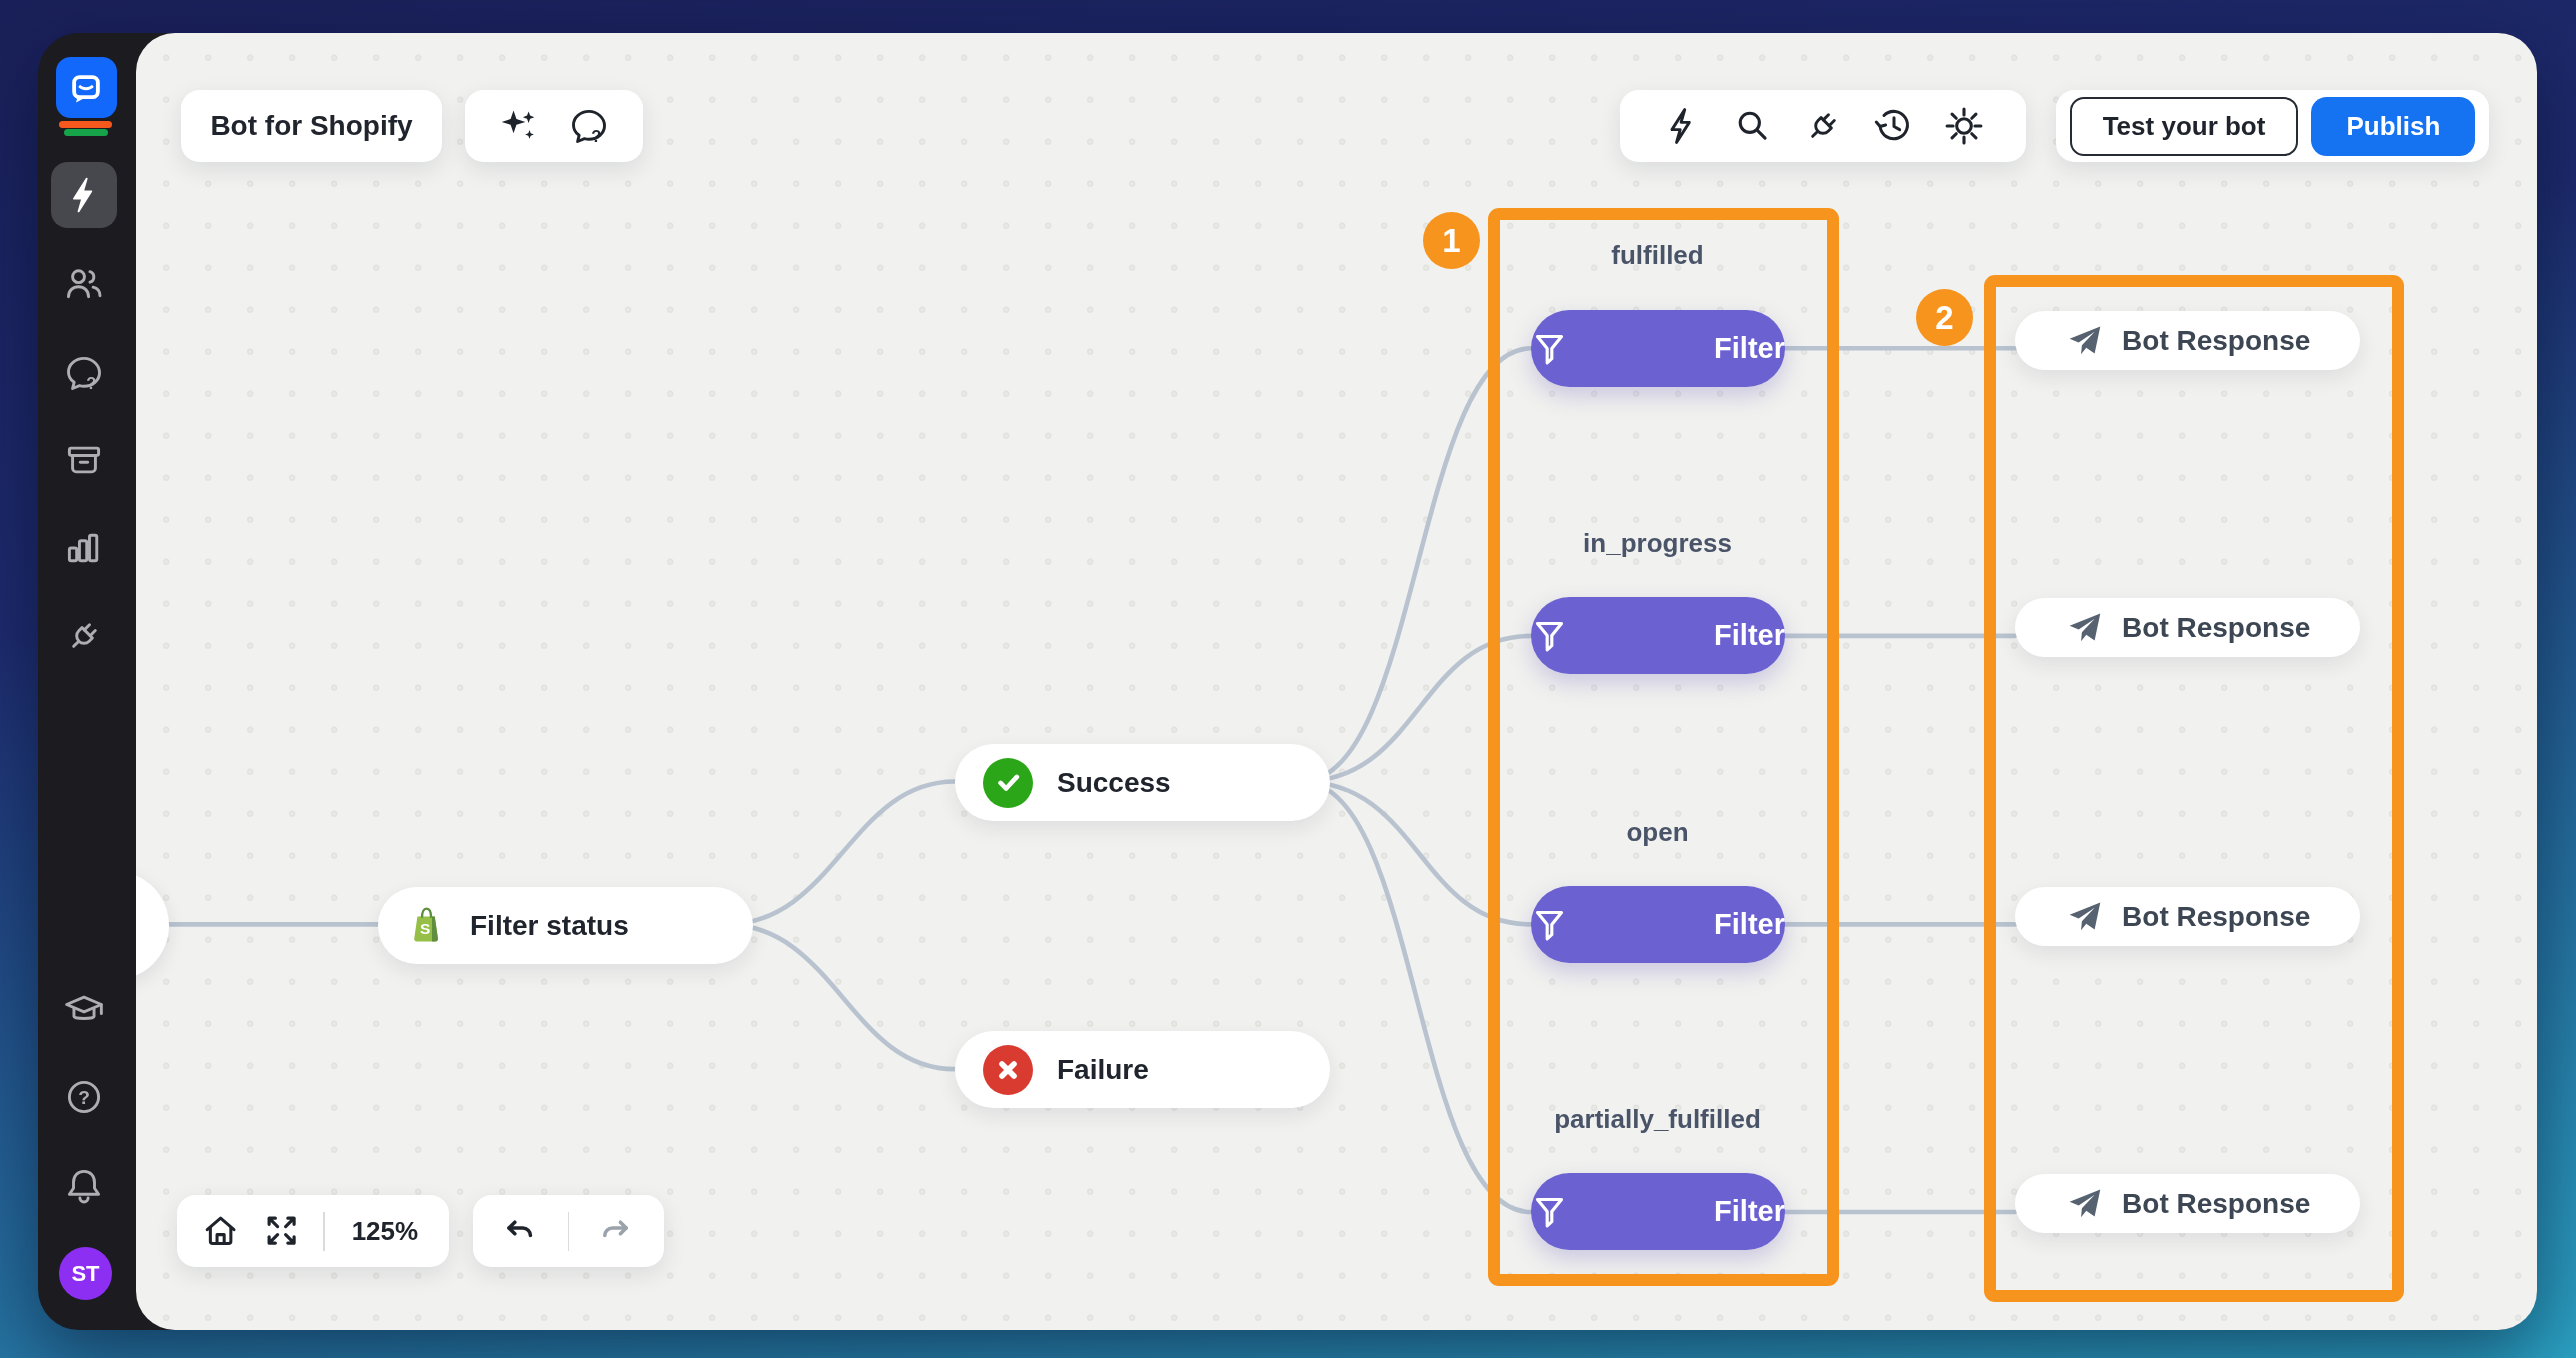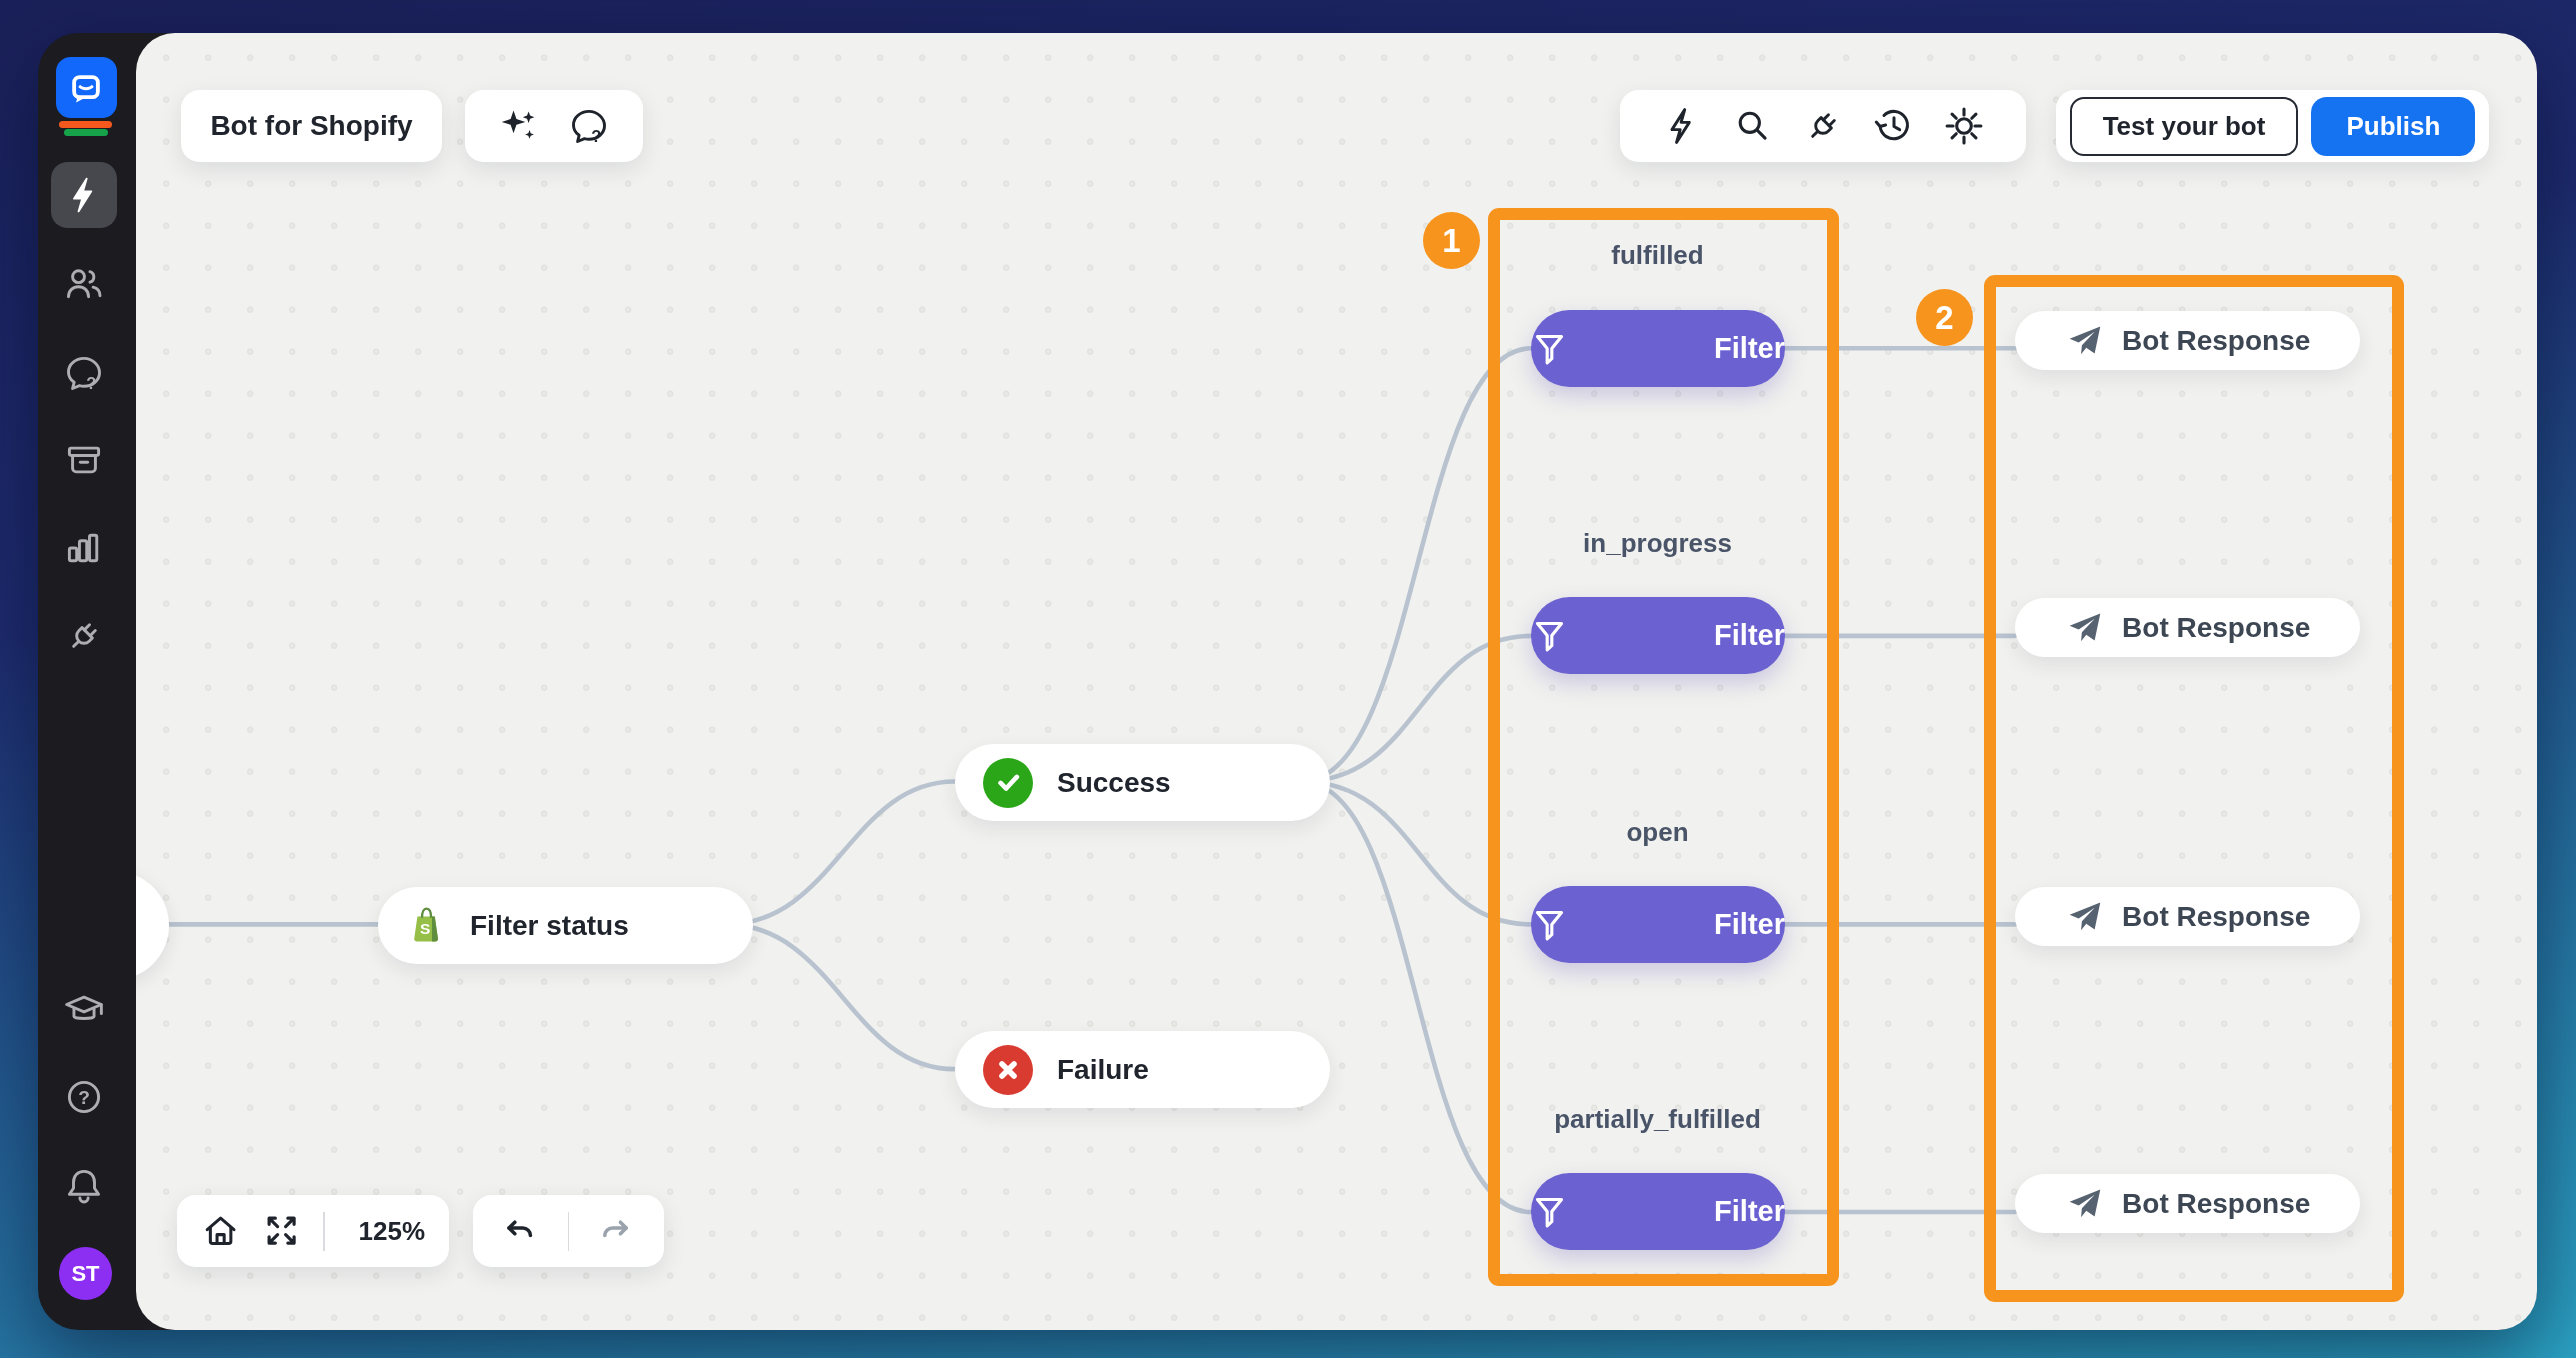--- a/index.html
+++ b/index.html
@@ -394,21 +394,21 @@
       <div class="anno-badge" style="left:1780px;top:256px">2</div>
 
       <div class="bar" style="left:41px;top:1162px;width:272px;padding:0 24px;box-sizing:border-box;gap:20px">
         <svg class="tool-ic" style="width:41px;height:41px" viewBox="0 0 46 46">
             <use href="#i-home"></use>
           </svg>
         <svg class="tool-ic" style="width:41px;height:41px" viewBox="0 0 46 46">
             <use href="#i-expand"></use>
           </svg>
         <div class="vdiv"></div>
-        <div class="zoom-label" style="flex:1;text-align:right">125%</div>
+        <div class="zoom-label" style="flex:1;text-align:center">125%</div>
       </div>
       <div class="bar" style="left:337px;top:1162px;width:191px;padding:0 28px;box-sizing:border-box;justify-content:space-between">
         <svg class="tool-ic" style="width:41px;height:41px" viewBox="0 0 46 46">
             <use href="#i-undo"></use>
           </svg>
         <div class="vdiv"></div>
         <svg class="tool-ic ic-dim" style="width:41px;height:41px" viewBox="0 0 46 46">
             <use href="#i-redo"></use>
           </svg>
       </div>

